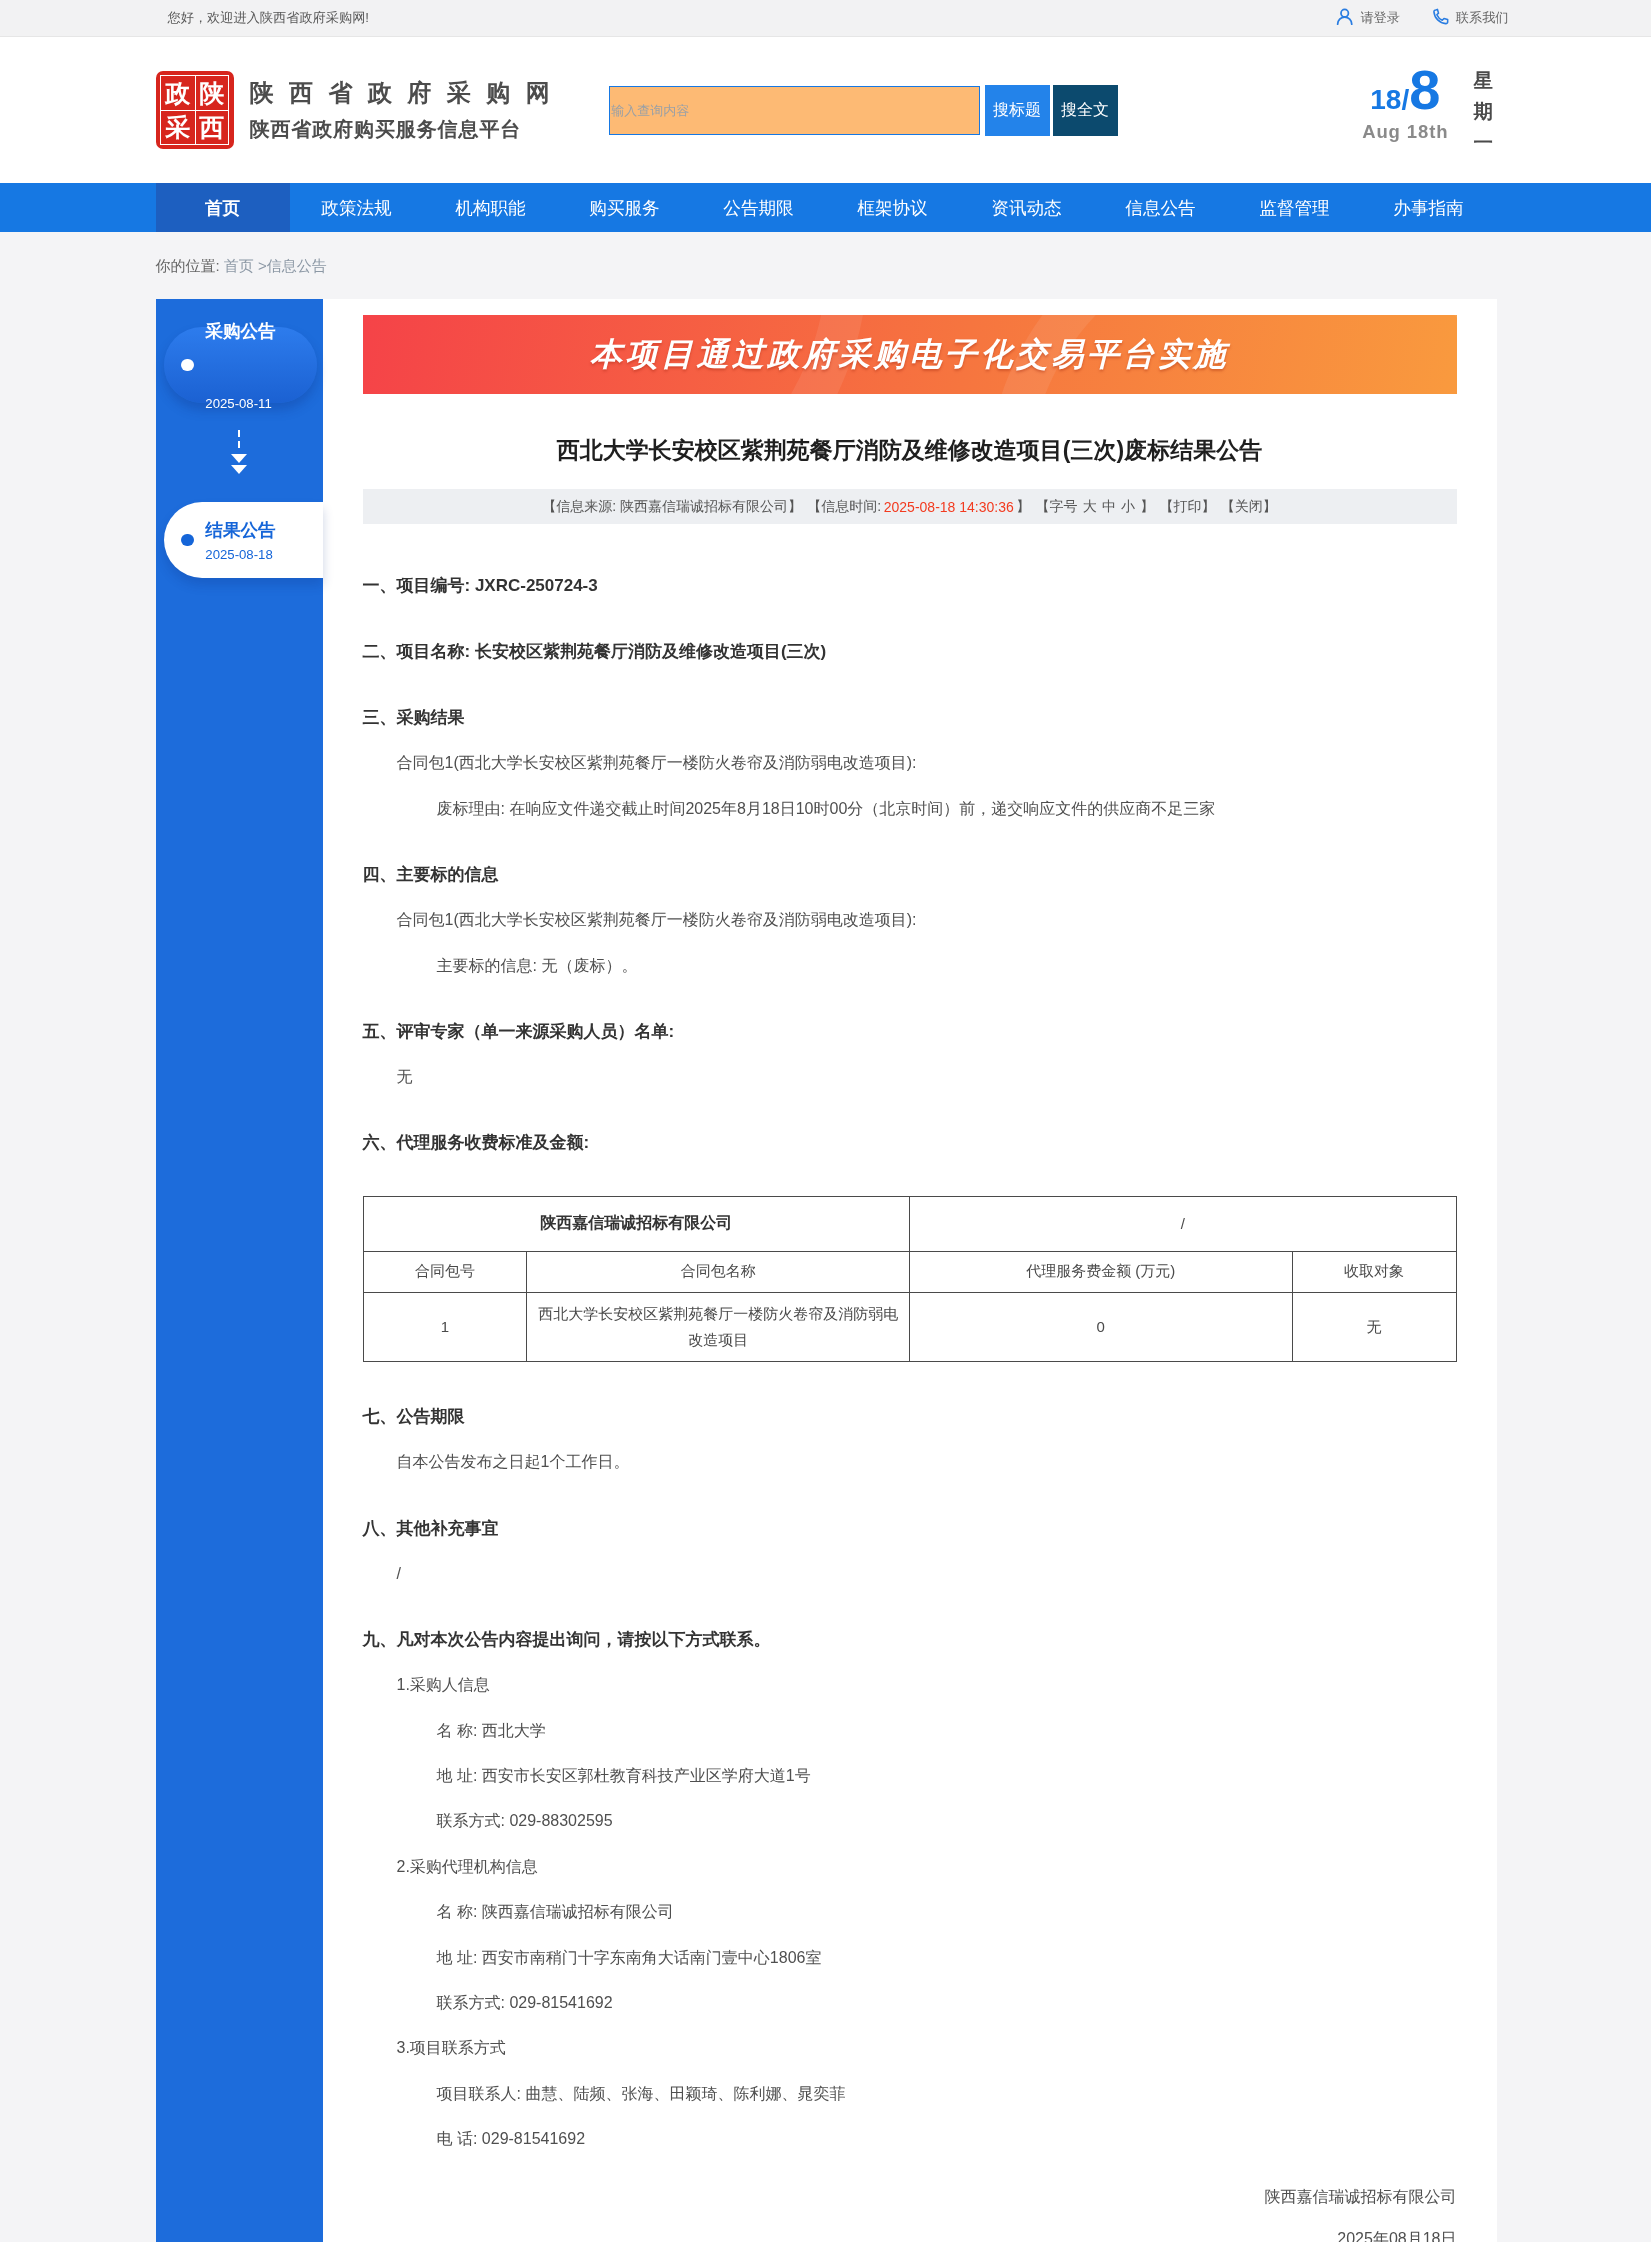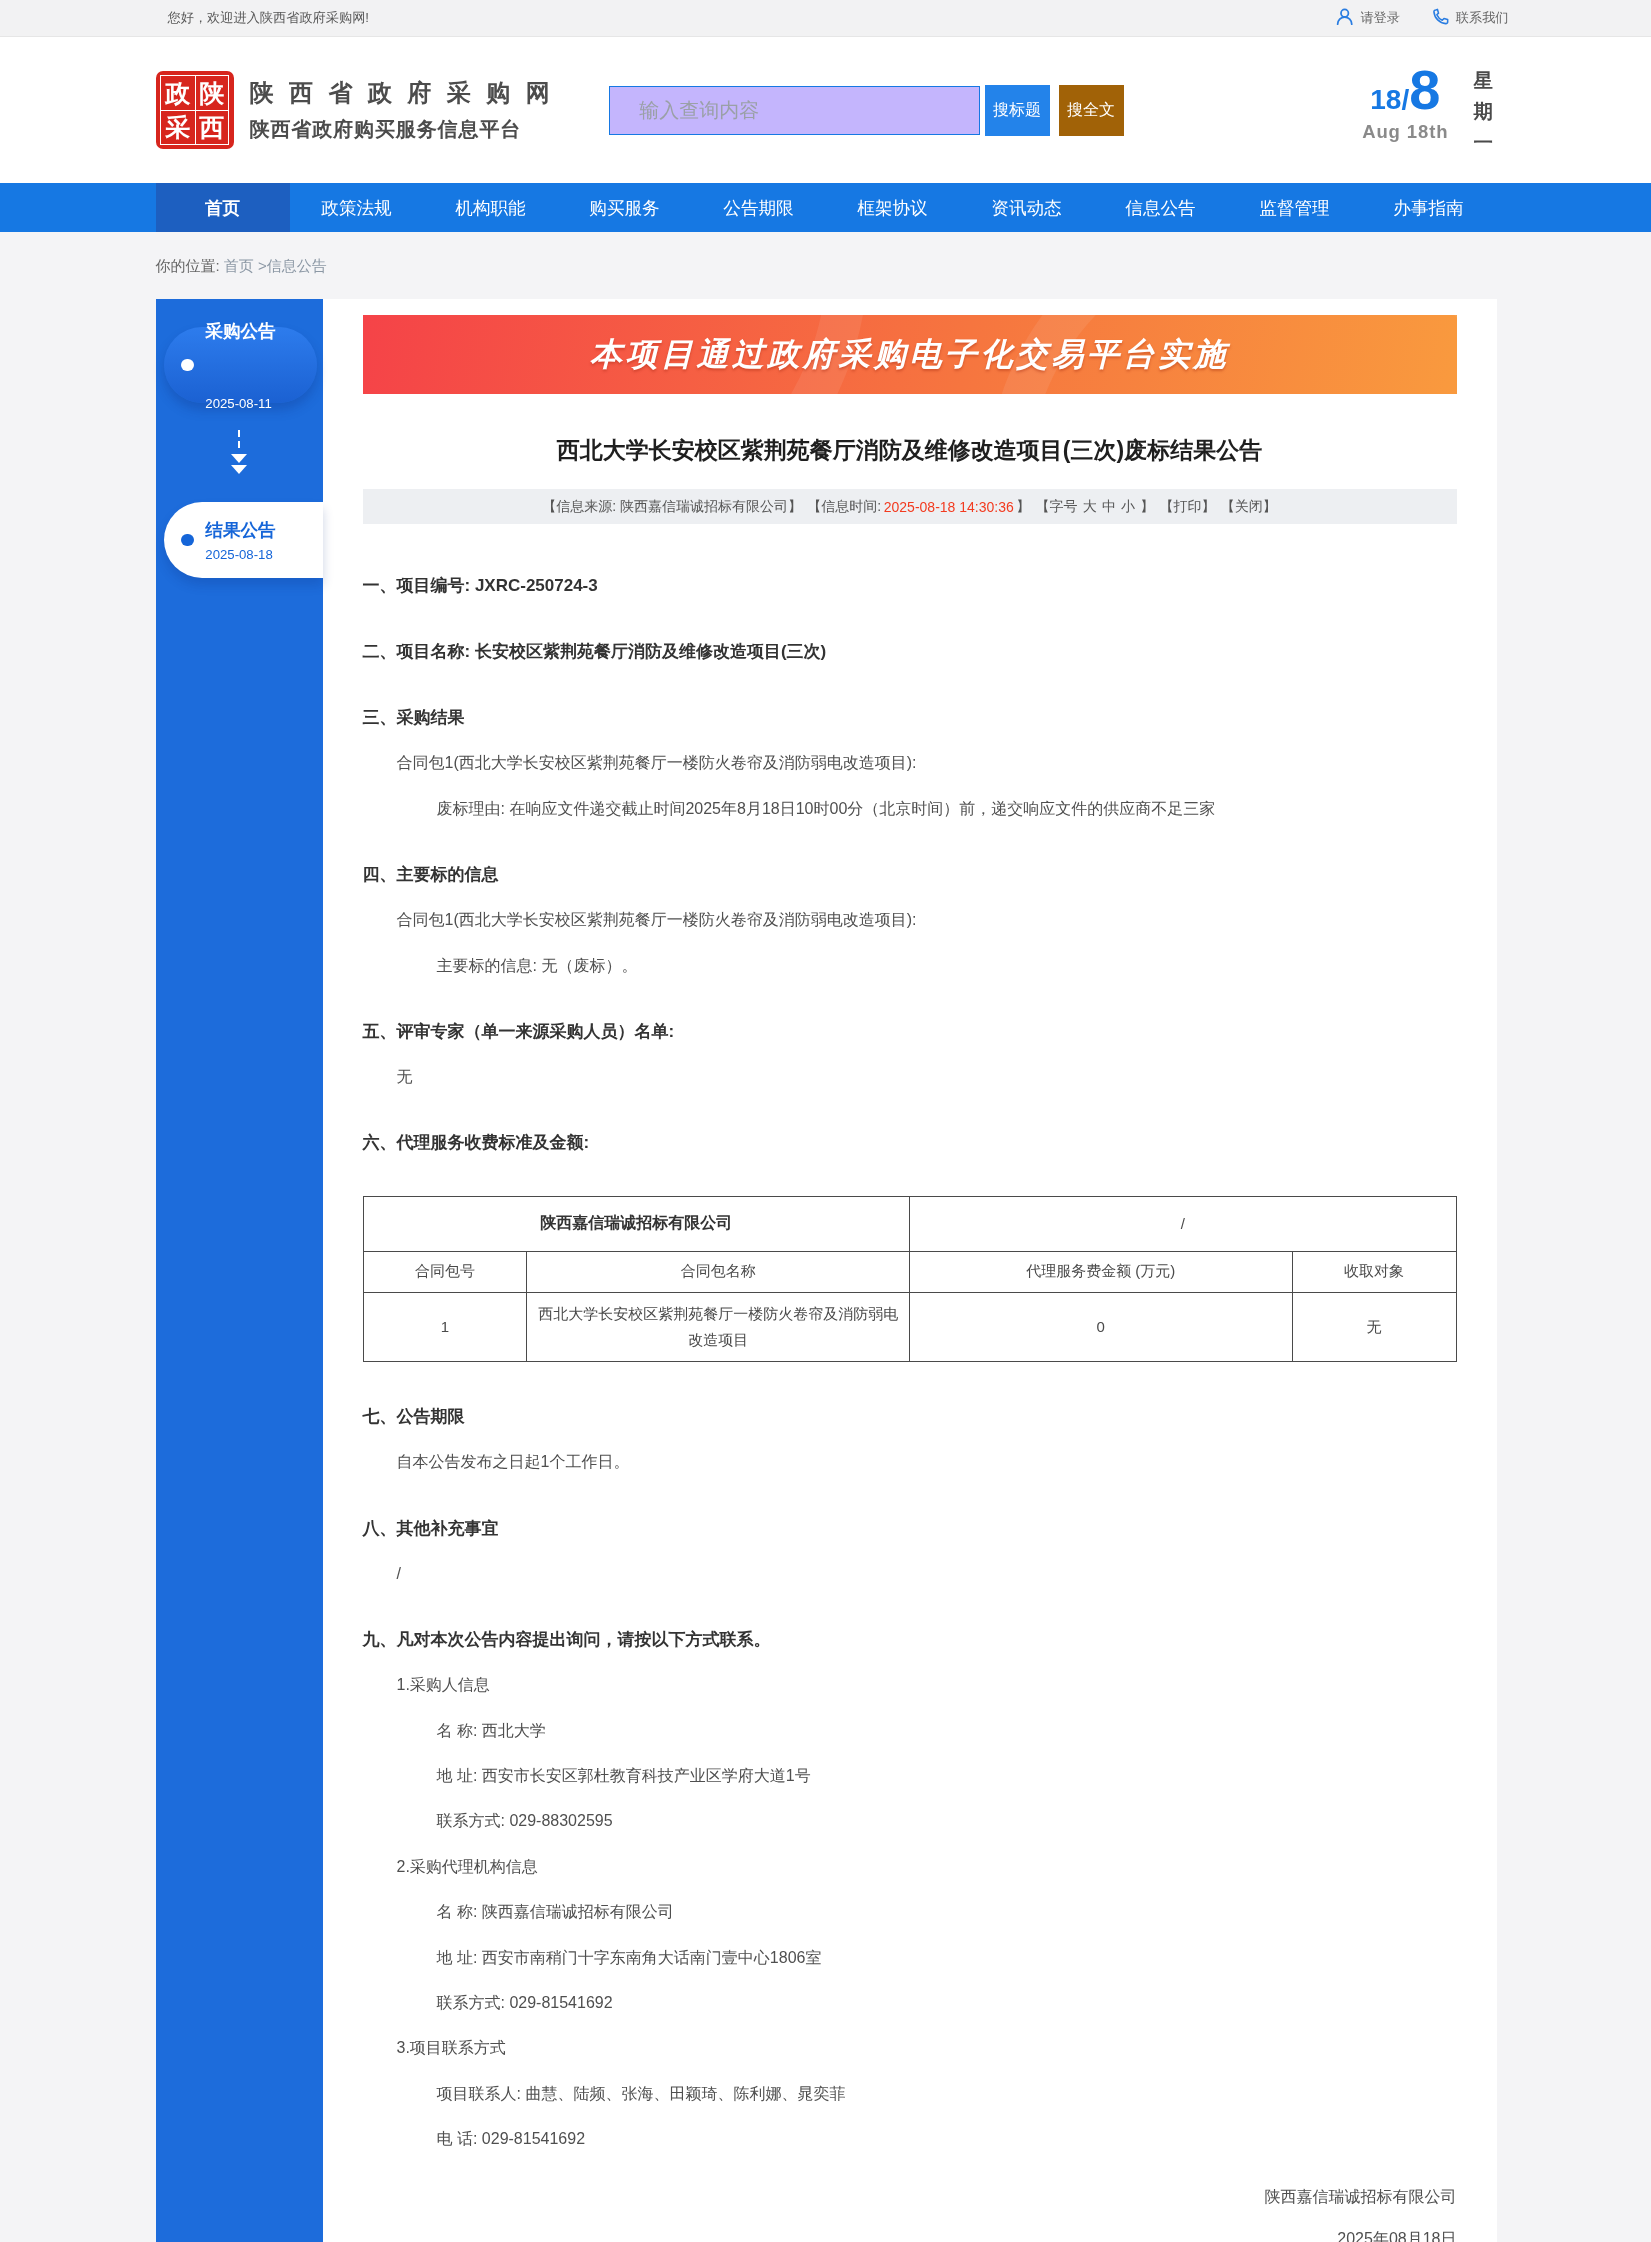--- a/index.html
+++ b/index.html
@@ -17,25 +17,25 @@
   .header .container { display:flex; align-items:center; height:100%; }
   .logo { width:78px; height:78px; background:#d7251d; border-radius:7px; padding:4.4px; flex:none; }
   .logo-grid { width:100%; height:100%; border:1.8px solid #fff; display:grid; grid-template-columns:1fr 1fr; grid-template-rows:1fr 1fr; }
   .logo-grid span { display:flex; align-items:center; justify-content:center; color:#fff; font-weight:700; font-size:25px; }
   .logo-grid span:nth-child(2), .logo-grid span:nth-child(4){ border-left:1.8px solid #fff; }
   .logo-grid span:nth-child(3), .logo-grid span:nth-child(4){ border-top:1.8px solid #fff; }
   .site-titles { margin-left:16px; }
   .site-name { font-size:24px; font-weight:700; color:#4c4c4c; letter-spacing:4.4px; }
   .site-sub { font-size:20px; font-weight:700; color:#4c4c4c; margin-top:7px; letter-spacing:0.9px; }
   .search-wrap { display:flex; align-items:center; margin-left:55px; }
-  .search-input { width:371px; height:49px; border:1.8px solid #1678e3; font-size:20px; padding:0 29px; color:#333; outline:none; background:#c4b5fd; }
+  .search-input { width:371px; height:49px; border:1.8px solid #1678e3; font-size:13px; padding:0 1px; color:#333; outline:none; background:#fdba74; }
   .search-input::placeholder { color:#9aa0a6; }
   .search-btn { width:65px; height:51px; border:none; color:#fff; font-size:16px; cursor:pointer; }
   .btn-title { background:#2383ea; margin-left:4.4px; }
-  .btn-full  { background:#a16207; margin-left:9px; }
+  .btn-full  { background:#0c4a6e; margin-left:3px; }
   .date-block { margin-left:auto; display:flex; align-items:flex-start; }
   .date-numbers { display:flex; flex-direction:column; align-items:center; }
   .dm { display:flex; align-items:baseline; color:#1678e3; font-weight:700; }
   .dm .day, .dm .slash { font-size:28px; }
   .dm .month { font-size:56px; line-height:1; }
   .date-en { font-size:18.5px; color:#8a8a8a; font-weight:700; margin-top:3.5px; letter-spacing:0.9px; }
   .weekday { margin-left:25px; width:23px; font-size:19.4px; font-weight:700; color:#4a4a4a; word-break:break-all; line-height:1.6; margin-top:3px; }
 
   
   .nav { height:49px; background:#1678e3; }

